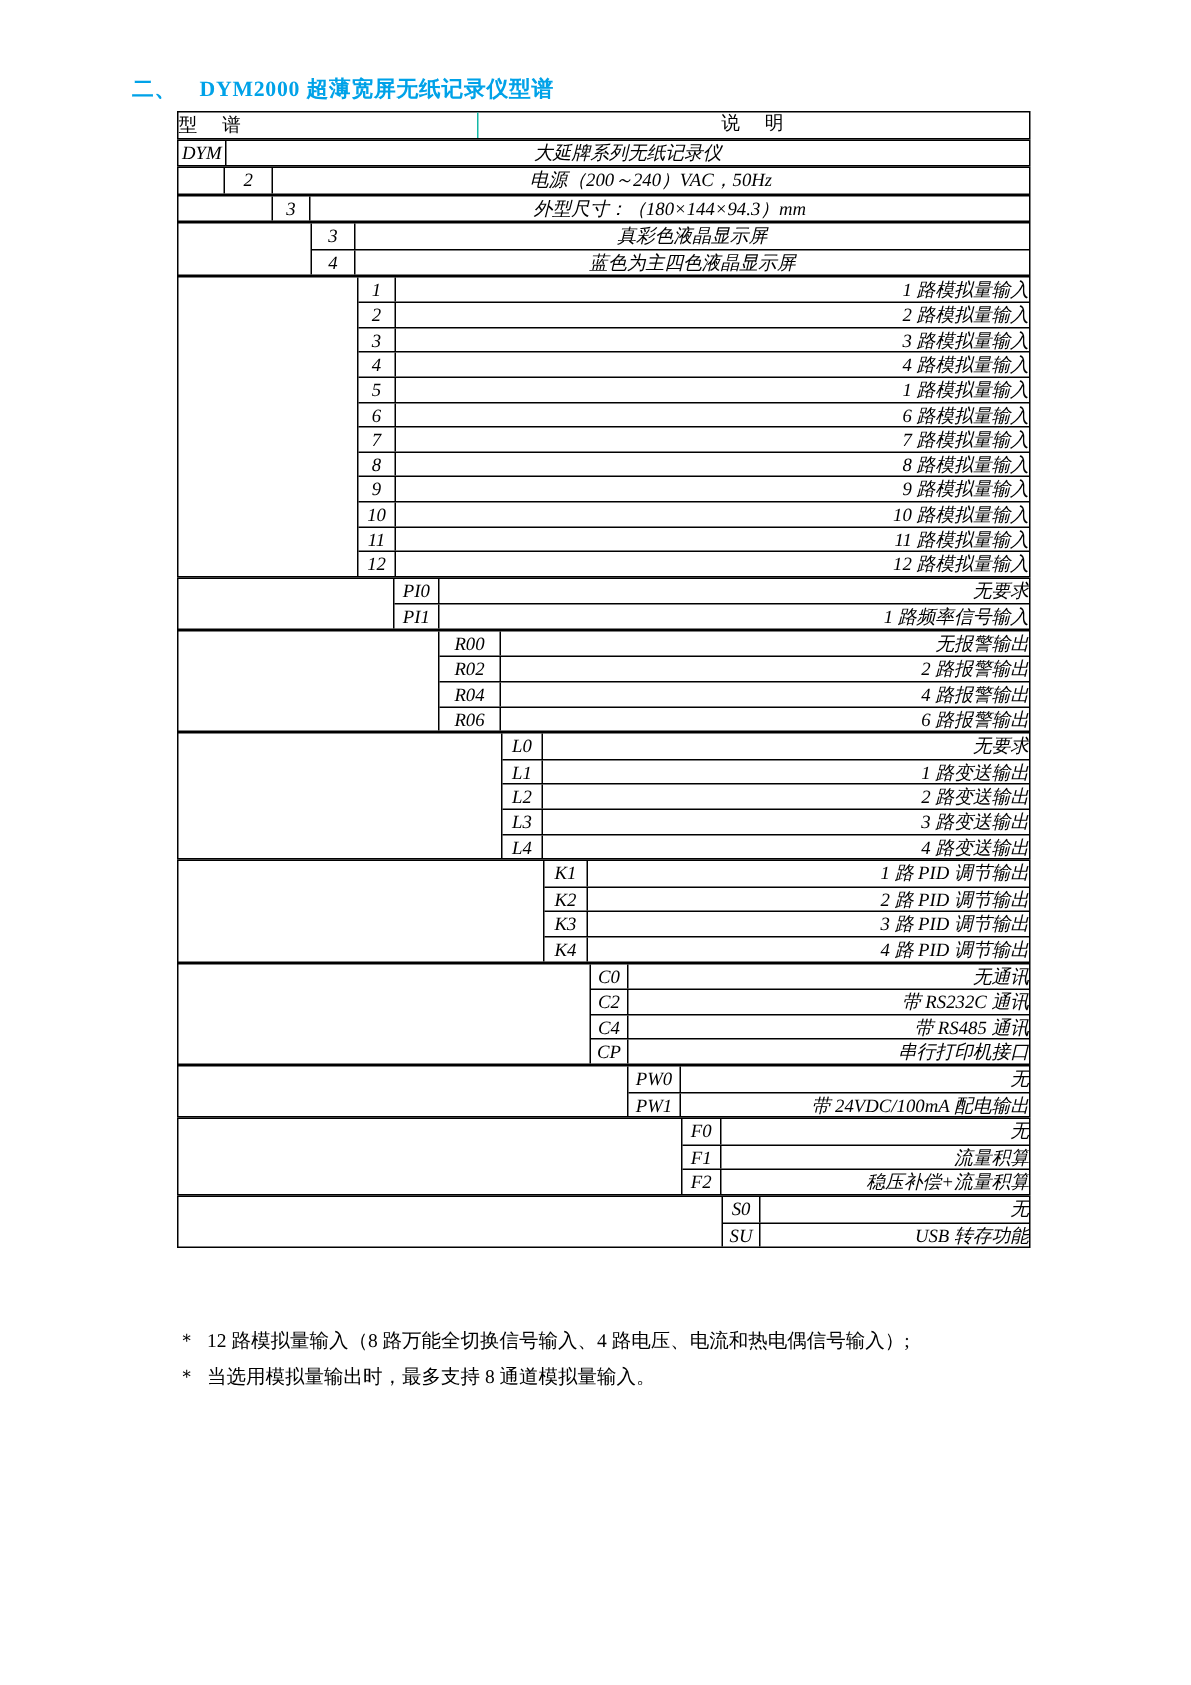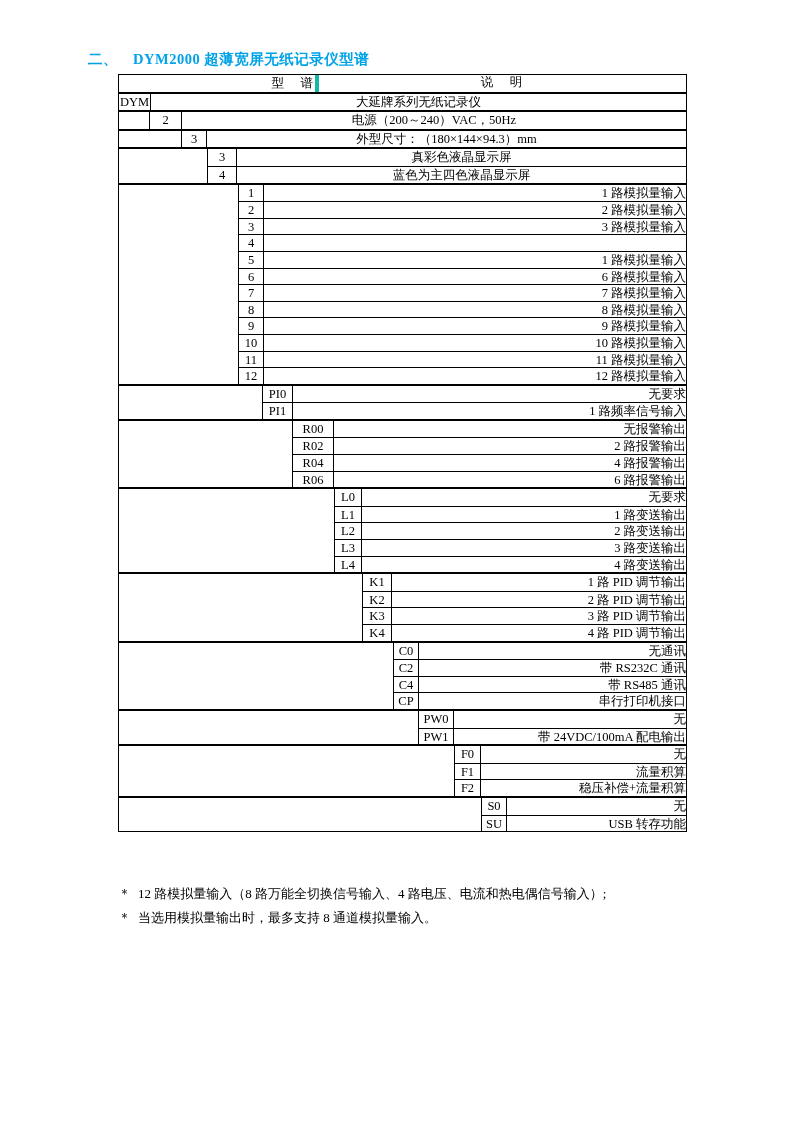--- a/index.html
+++ b/index.html
@@ -33,37 +33,37 @@
   .spec-table * { box-sizing:border-box; }
 
   .thead {
     display:flex;
     border:1px solid #000;
     height:18.6px;
     font-size:12.5px;
   }
   .th-model {
     width:200px; flex:none;
-    border-right:4px solid #14b8a6;
-    text-align:right;
+    border-right:1px solid #14b8a6;
+    text-align:left;
     letter-spacing:2px;
   }
   .th-desc { flex:1; text-align:center; letter-spacing:2px;font-family:Liberation Mono, monospace; }
 
   .group {
     display:flex;
     border:1px solid #000;
     width:100%;
   }
   .blank {
     flex:none;
     width:var(--indent,0px);
     border-right:1px solid #000;
   }
-  .rowcol { flex:1; display:flex; flex-direction:column; min-width:0; }
+  .rowcol { flex:1; display:flex; flex-direction:column; min-width:0;font-style:italic; }
   .row { display:flex; height:16.6px; }
   .row + .row { border-top:1px solid #000; }
   .code {
     flex:none;
     width:var(--codew,28px);
     border-right:1px solid #000;
     text-align:center;
     overflow:hidden;
   }
   .desc {
@@ -170,20 +170,21 @@
             <div class="row">
               <div class="code">2</div>
               <div class="desc">2 路模拟量输入</div>
             </div>
             <div class="row">
               <div class="code">3</div>
               <div class="desc">3 路模拟量输入</div>
             </div>
             <div class="row">
               <div class="code">4</div>
+              <div class="desc">4 路模拟量输入</div>
             </div>
             <div class="row">
               <div class="code">5</div>
               <div class="desc">1 路模拟量输入</div>
             </div>
             <div class="row">
               <div class="code">6</div>
               <div class="desc">6 路模拟量输入</div>
             </div>
             <div class="row">

